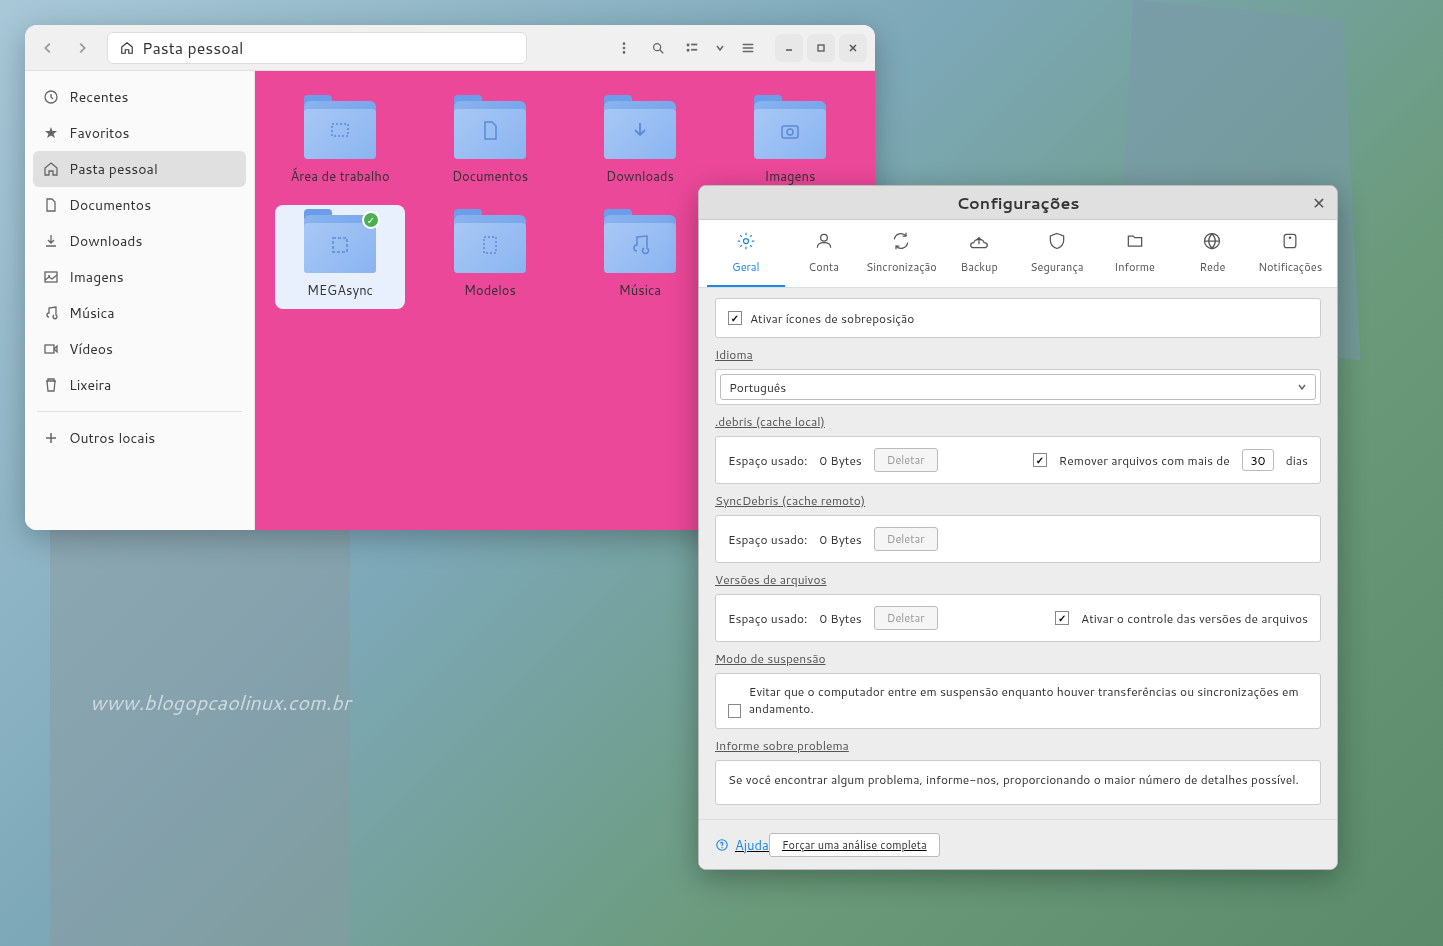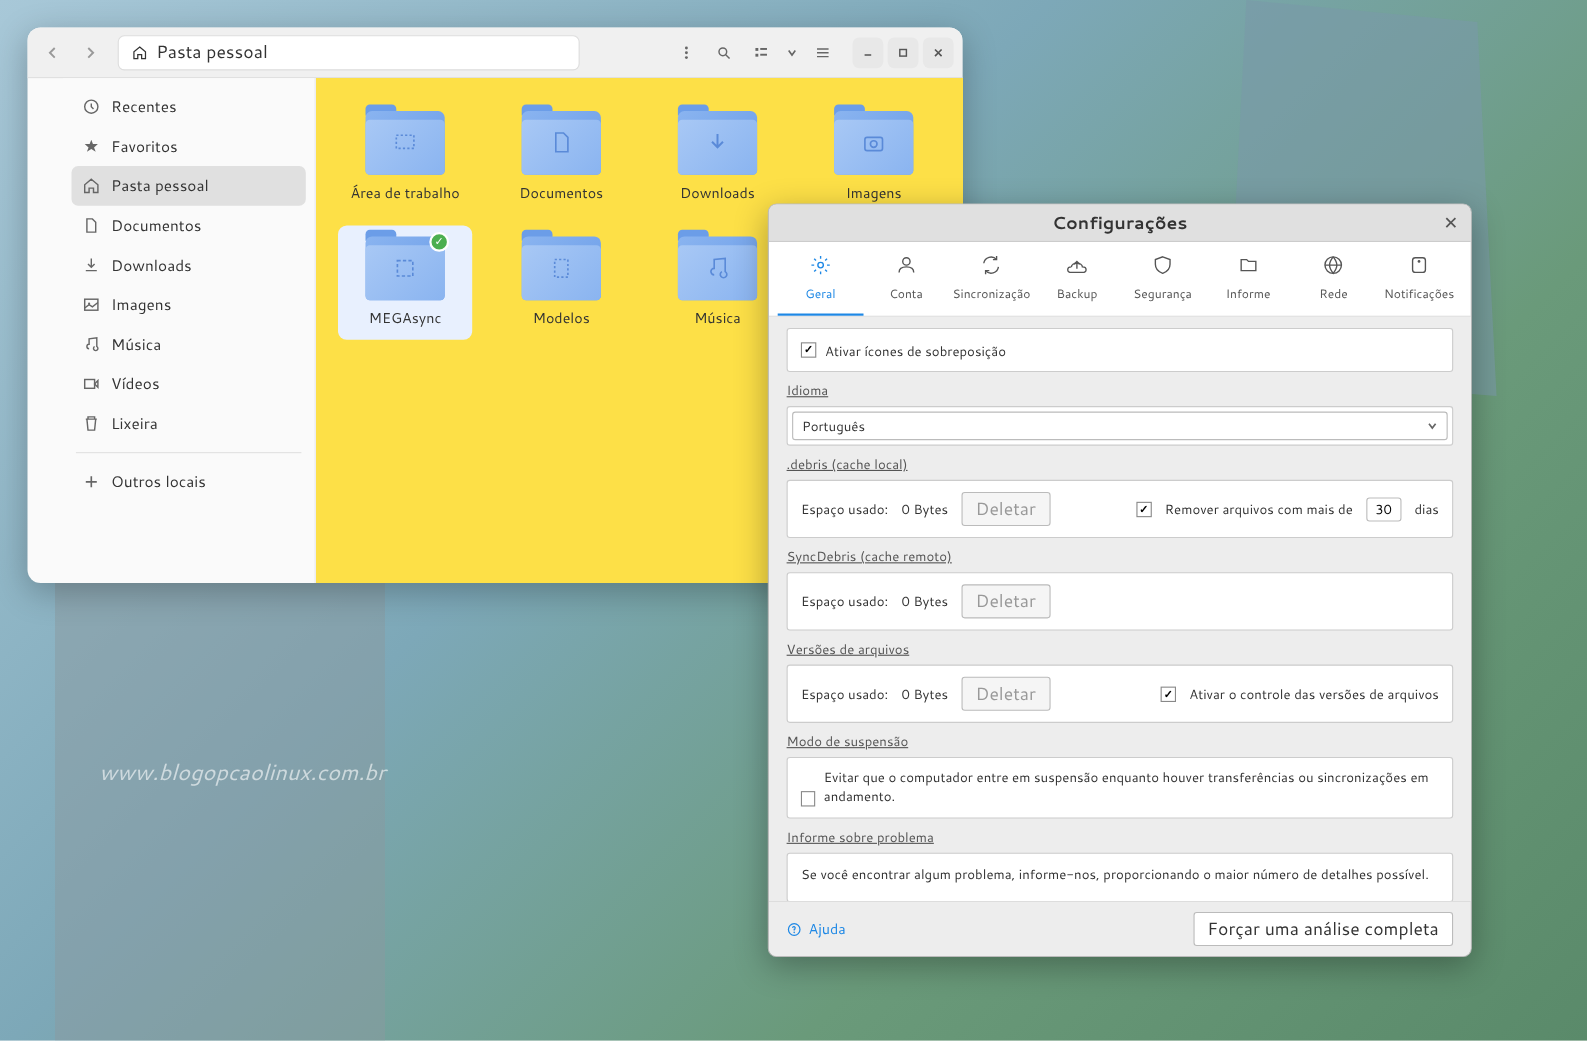--- a/index.html
+++ b/index.html
@@ -13,28 +13,28 @@
 
 .filemanager { position: absolute; top: 25px; left: 25px; width: 850px; height: 505px; background: #fafafa; border-radius: 12px; box-shadow: 0 8px 30px rgba(0,0,0,0.25); z-index: 2; overflow: hidden; display: flex; flex-direction: column; }
 .fm-header { height: 46px; background: #f0f0f0; border-bottom: 1px solid #e0e0e0; display: flex; align-items: center; padding: 0 8px; gap: 4px; }
 .fm-nav-btn { width: 30px; height: 30px; border-radius: 6px; display: flex; align-items: center; justify-content: center; color: #999; cursor: pointer; }
 .fm-path { flex: 0 1 auto; height: 32px; background: #fff; border: 1px solid #ddd; border-radius: 6px; display: flex; align-items: center; padding: 0 12px; gap: 8px; color: #333; margin-left: 6px; min-width: 420px; }
 .fm-header-spacer { flex: 1; }
 .fm-header-btn { width: 30px; height: 30px; border-radius: 6px; display: flex; align-items: center; justify-content: center; color: #666; cursor: pointer; }
 .fm-window-controls { display: flex; gap: 4px; margin-left: 8px; }
 .fm-wc-btn { width: 28px; height: 28px; border-radius: 6px; background: #e8e8e8; display: flex; align-items: center; justify-content: center; color: #555; cursor: pointer; }
 
-.fm-body { flex: 1; display: flex; overflow: hidden; margin-left: 32px; }
+.fm-body { flex: 1; display: flex; overflow: hidden; }
 .fm-sidebar { width: 230px; background: #fafafa; border-right: 1px solid #e8e8e8; padding: 8px; overflow-y: auto; }
 .fm-side-item { height: 36px; display: flex; align-items: center; gap: 10px; padding: 0 10px; border-radius: 6px; color: #333; cursor: pointer; font-size: 14px; }
 .fm-side-item.active { background: #e0e0e0; }
 .fm-side-item svg, .fm-side-item .side-icon { width: 16px; height: 16px; color: #666; }
 .fm-side-sep { height: 1px; background: #e0e0e0; margin: 8px 4px; }
 
-.fm-content { flex: 1; background: #fde047; padding: 20px; overflow-y: auto; position: relative; }
+.fm-content { flex: 1; background: #ec4899; padding: 20px; overflow-y: auto; position: relative; }
 .fm-grid { display: grid; grid-template-columns: repeat(4, 1fr); gap: 10px 20px; }
 .fm-folder { display: flex; flex-direction: column; align-items: center; padding: 10px; border-radius: 8px; cursor: pointer; position: relative; }
 .fm-folder.selected { background: #e8f0fe; }
 .fm-folder-icon { width: 72px; height: 58px; position: relative; margin-bottom: 8px; }
 .fm-folder-icon .folder-back { position: absolute; inset: 0; background: linear-gradient(135deg, #8ab4f0 0%, #6b9de8 100%); border-radius: 6px 6px 4px 4px; }
 .fm-folder-icon .folder-tab { position: absolute; top: -6px; left: 0; width: 28px; height: 10px; background: #6b9de8; border-radius: 4px 4px 0 0; }
 .fm-folder-icon .folder-front { position: absolute; top: 8px; left: 0; right: 0; bottom: 0; background: linear-gradient(135deg, #a8c8f5 0%, #8ab4f0 100%); border-radius: 4px; display: flex; align-items: center; justify-content: center; }
 .fm-folder-icon .folder-glyph { color: #5a8ad8; font-size: 22px; }
 .fm-folder-badge { position: absolute; top: -4px; right: -4px; width: 18px; height: 18px; background: #4caf50; border-radius: 50%; border: 2px solid #fff; display: flex; align-items: center; justify-content: center; color: #fff; font-size: 10px; }
 .fm-folder-label { font-size: 13px; color: #333; text-align: center; }
@@ -53,24 +53,24 @@
 .settings-tab svg { width: 20px; height: 20px; }
 
 .settings-body { flex: 1; overflow-y: auto; padding: 10px 16px; background: #ededed; font-size: 12px; color: #333; }
 .settings-group-label { font-size: 12px; color: #555; margin: 8px 0 6px 0; text-decoration: underline; }
 .settings-box { background: #fff; border: 1px solid #ccc; border-radius: 3px; padding: 10px 12px; }
 .settings-row { display: flex; align-items: center; gap: 8px; min-height: 26px; }
 .settings-check { width: 14px; height: 14px; border: 1px solid #888; background: #fff; display: flex; align-items: center; justify-content: center; font-size: 10px; cursor: pointer; }
 .settings-check.checked::after { content: '✓'; color: #000; font-weight: bold; }
 .settings-select { width: 100%; height: 26px; border: 1px solid #bbb; border-radius: 3px; padding: 0 8px; background: #fff; font-size: 12px; display: flex; align-items: center; justify-content: space-between; cursor: pointer; }
 .settings-input-small { width: 32px; height: 22px; border: 1px solid #bbb; border-radius: 3px; text-align: center; font-size: 12px; }
-.settings-btn { padding: 3px 12px; border: 1px solid #bbb; background: #f5f5f5; border-radius: 3px; font-size: 16px; cursor: pointer; color: #999; }
+.settings-btn { padding: 3px 12px; border: 1px solid #bbb; background: #f5f5f5; border-radius: 3px; font-size: 11px; cursor: pointer; color: #999; }
 .settings-btn.enabled { color: #333; background: #fff; }
 
-.settings-footer { height: 50px; border-top: 1px solid #ddd; display: flex; align-items: center; justify-content: space-between; padding: 0 16px; background: #ededed; }
+.settings-footer { height: 50px; border-top: 1px solid #ddd; display: flex; align-items: center; padding: 0 16px; background: #ededed; text-decoration: underline; }
 .help-link { color: #1e88e5; font-size: 13px; display: flex; align-items: center; gap: 6px; cursor: pointer; }
 
 svg { flex-shrink: 0; }
 </style>
 </head>
 <body>
 
 <div class="desktop-bg"></div>
 <div class="watermark">www.blogopcaolinux.com.br</div>
 

